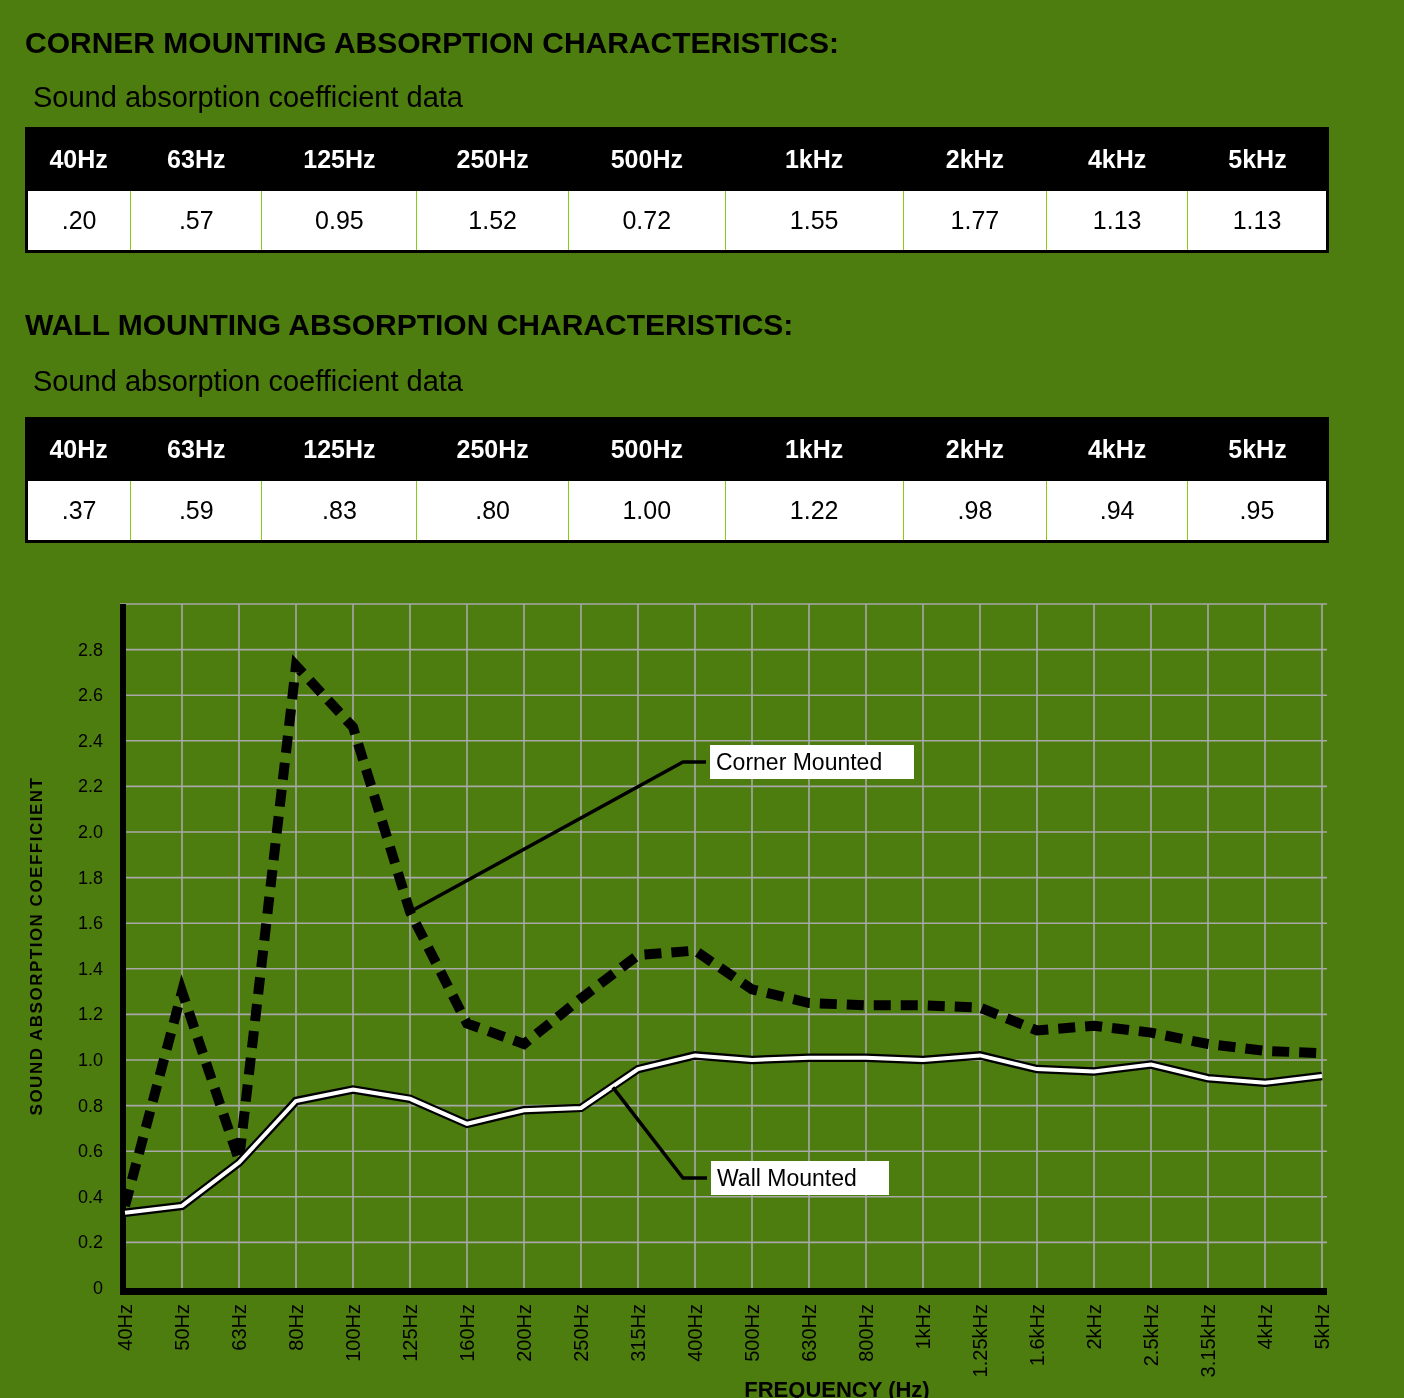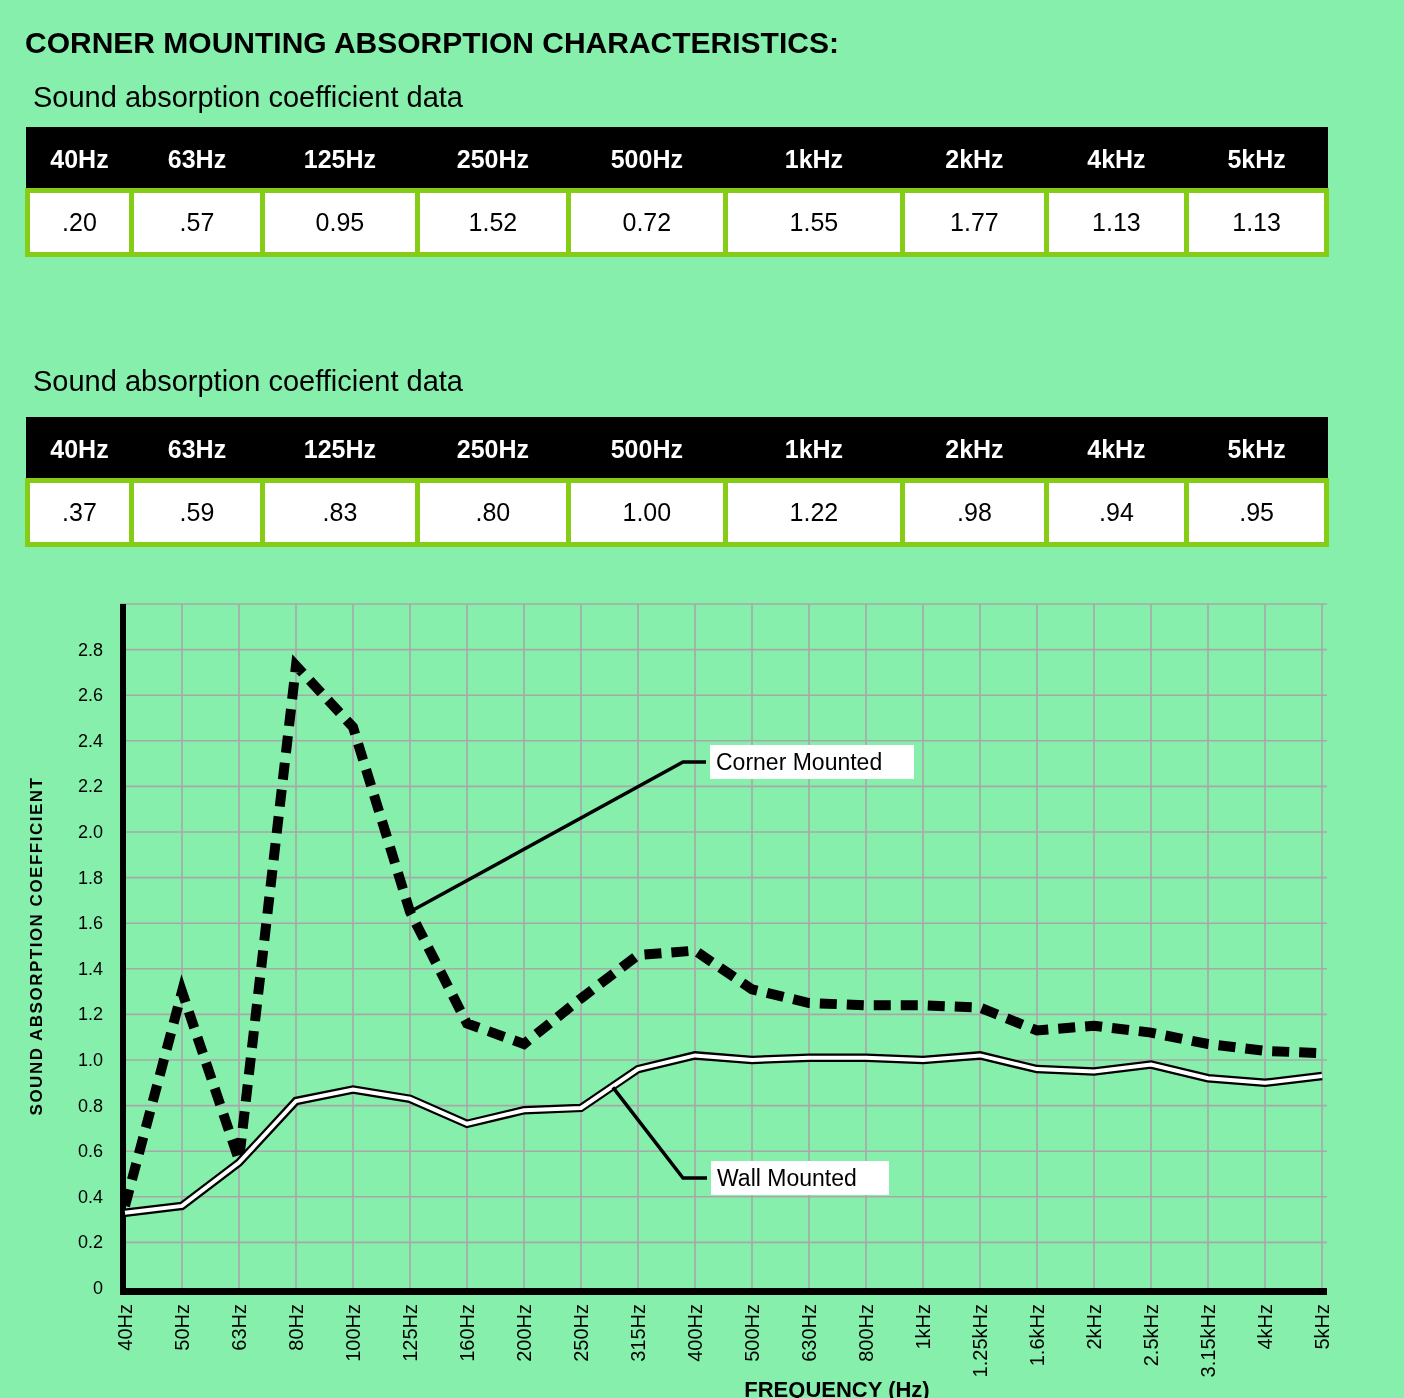--- a/index.html
+++ b/index.html
@@ -1,25 +1,25 @@
 <!DOCTYPE html>
 <html><head>
 <meta charset="utf-8">
 <style>
   html,body{margin:0;padding:0;background:#fff;}
-  #page{position:relative;width:1404px;height:1398px;background:#86efac;overflow:hidden;
+  #page{position:relative;width:1404px;height:1398px;background:#4d7c0f;overflow:hidden;
         font-family:"Liberation Sans",sans-serif;color:#000;}
   .sec-title{position:absolute;left:25px;margin:0;font-size:30px;font-weight:bold;line-height:1.1;letter-spacing:0px;}
   .sec-sub{position:absolute;left:25px;margin:8px;font-size:29px;font-weight:normal;line-height:1.1;}
   table.abs{position:absolute;left:25px;width:1304px;border-collapse:collapse;table-layout:fixed;
             border:3px solid #000;}
   table.abs th{background:#000;color:#fff;font-size:25px;font-weight:bold;height:56px;
                border:3px solid #000;text-align:center;}
   table.abs td{background:#fff;color:#000;font-size:25px;font-weight:normal;height:57px;
-               border:5px solid #84cc16;text-align:center;}
+               border:1px solid #84cc16;text-align:center;}
   table.abs th:nth-child(1),table.abs td:nth-child(1){width:7.9%;}
   table.abs th:nth-child(2),table.abs td:nth-child(2){width:10.05%;}
   table.abs th:nth-child(3),table.abs td:nth-child(3){width:11.95%;}
   table.abs th:nth-child(4),table.abs td:nth-child(4){width:11.65%;}
   table.abs th:nth-child(5),table.abs td:nth-child(5){width:12.1%;}
   table.abs th:nth-child(6),table.abs td:nth-child(6){width:13.75%;}
   table.abs th:nth-child(7),table.abs td:nth-child(7){width:11.05%;}
   table.abs th:nth-child(8),table.abs td:nth-child(8){width:10.8%;}
   table.abs th:nth-child(9),table.abs td:nth-child(9){width:10.75%;}
   #t1{top:26px;} #s1{top:74px;} #tab1{top:127px;}
@@ -60,20 +60,21 @@
           <td>1.52</td>
           <td>0.72</td>
           <td>1.55</td>
           <td>1.77</td>
           <td>1.13</td>
           <td>1.13</td>
         </tr>
       </tbody>
   </table>
 
+  <h1 id="t2" class="sec-title">WALL MOUNTING ABSORPTION CHARACTERISTICS:</h1>
   <p id="s2" class="sec-sub">Sound absorption coefficient data</p>
   <table id="tab2" class="abs">
     <thead>
         <tr>
           <th>40Hz</th>
           <th>63Hz</th>
           <th>125Hz</th>
           <th>250Hz</th>
           <th>500Hz</th>
           <th>1kHz</th>

